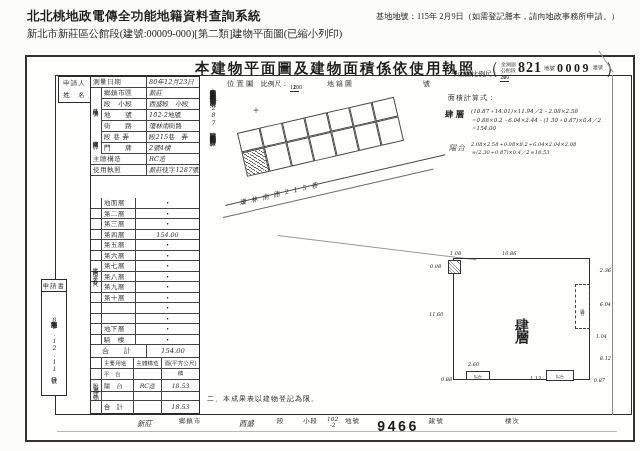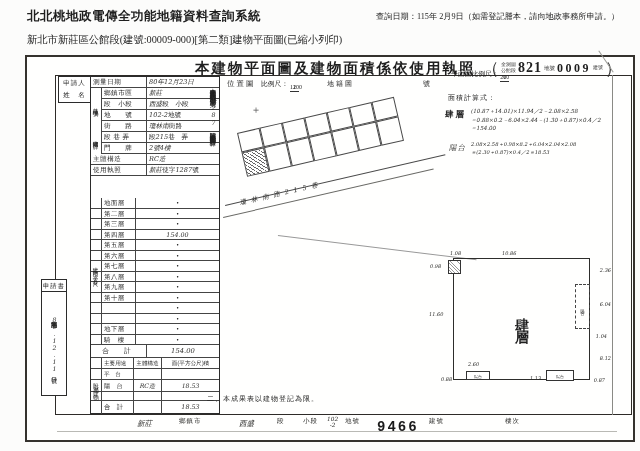--- a/index.html
+++ b/index.html
@@ -3,21 +3,21 @@
 <meta charset="utf-8">
 <style>
   * { margin:0; padding:0; box-sizing:border-box; }
   html,body { background:#f4f4f2; }
   .page { position:relative; width:640px; height:451px; background:#fcfcfb;
           font-family:"Liberation Serif", serif; color:#1f1f1f; overflow:hidden; }
 
   
   .sys-title { position:absolute; left:27px; top:8px; font-size:12.5px; font-weight:600; letter-spacing:.5px; }
   .query-date { position:absolute; left:376px; top:11px; width:258px; font-size:8.2px; color:#222; }
-  .doc-line  { position:absolute; left:27px; top:33px; font-size:10.3px; }
+  .doc-line  { position:absolute; left:27px; top:27px; font-size:10.3px; }
 
   
   .frame { position:absolute; left:25px; top:55px; width:610px; height:387px;
            border:2px solid #35322e; background:#fffffe; }
   .frame * { position:absolute; }
 
   .doc-title { left:168px; top:2px; font-size:14.5px; font-weight:600; letter-spacing:2px; white-space:nowrap; }
   .title-stamp { left:455px; top:0; height:22px; width:150px; display:flex; align-items:center; gap:2px; position:absolute; }
   .title-stamp span { position:static; }
   .ts-paren { font-size:17px; font-weight:300; color:#333; }
@@ -37,21 +37,21 @@
 
   
   .req-box { left:14px; top:222px; width:26px; height:117px; border:1.2px solid #2b2b2b; background:#fff; }
   .req-head { left:0; top:0; width:100%; height:12px; border-bottom:.8px solid #2b2b2b;
               font-size:6.3px; line-height:12px; text-align:center; letter-spacing:1px; }
   .req-body { left:0; top:13px; width:100%; height:102px; writing-mode:vertical-rl; text-orientation:upright;
               font-size:6.2px; line-height:24px; text-align:center; }
   .req-body span { position:static; }
 
   
-  .ltable { left:63px; top:19px; width:130px; height:338px; border:1.3px solid #2b2b2b; background:#fff; }
+  .ltable { left:63px; top:19px; width:110px; height:338px; border:1.3px solid #2b2b2b; background:#fff; }
   .ltable .flow { position:static; }
   .frow { position:static; display:flex; height:11px; border-bottom:.8px solid #444;
           font-size:6.6px; line-height:10.5px; white-space:nowrap; }
   .flabel { position:static; width:56px; border-right:.8px solid #444; padding-left:13px; letter-spacing:.5px; overflow:hidden; }
   .frow.full .flabel { padding-left:2px; }
   .fval { position:static; flex:1; padding-left:2px; overflow:hidden; }
   .fval span { position:static; }
 
   .grp { width:11px; border-right:.8px solid #444; writing-mode:vertical-rl; text-orientation:upright;
          font-size:5.6px; line-height:11px; text-align:center; letter-spacing:1px; background:#fff; }
@@ -150,21 +150,21 @@
 
   .hw { font-family:"DejaVu Serif",serif; font-style:italic; color:#30302e; }
   .dot { color:#141414; }
 </style>
 </head>
 <body>
 
 <div class="page">
 
   <div class="sys-title">北北桃地政電傳全功能地籍資料查詢系統</div>
-  <div class="query-date">查詢日期：115年 2月9日（如需登記謄本，請向地政事務所申請。）</div>
+  <div class="query-date">基地地號：115年 2月9日（如需登記謄本，請向地政事務所申請。）</div>
   <div class="doc-line">新北市新莊區公館段(建號:00009-000)[第二類]建物平面圖(已縮小列印)</div>
 
   <div class="frame">
 
     <div class="doc-title">本建物平面圖及建物面積係依使用執照</div>
 
     <div class="title-stamp">
       <span class="ts-paren">（</span>
       <span class="ts-small">
         <span>全測圖</span><br><span>公館段</span>

